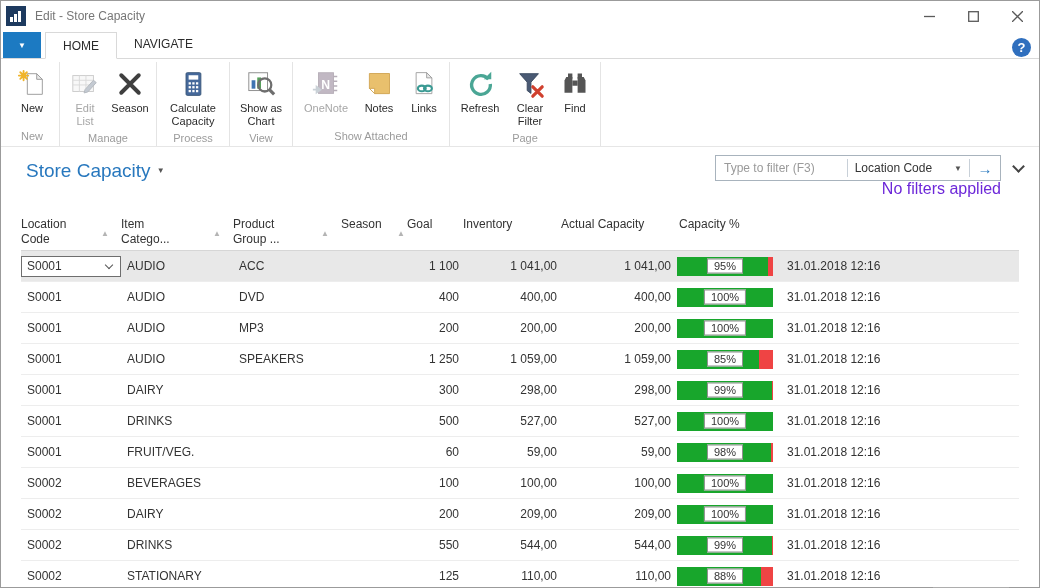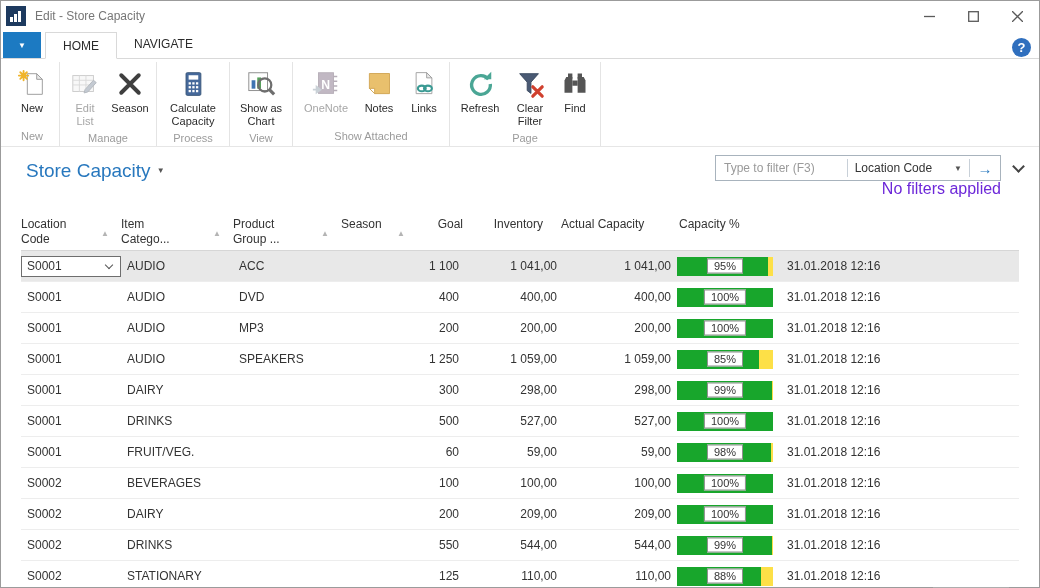--- a/index.html
+++ b/index.html
@@ -55,33 +55,33 @@
 .expand-chev{position:absolute;right:-6px;top:14px;width:12px;height:12px;cursor:pointer}
 .expand-chev::before{content:"";position:absolute;left:1px;top:1px;width:7px;height:7px;border-right:2px solid #444;border-bottom:2px solid #444;transform:rotate(45deg)}
 .filters-status{position:absolute;right:18px;top:33px;font-size:16px;color:#6d28d9}
 
 
 .tgrid{display:grid;grid-template-columns:100px 112px 108px 66px 56px 98px 114px 100px 1fr}
 .thead{height:38px;border-bottom:1px solid #d6d6d6;flex:0 0 auto}
 .th{font-size:12px;color:#333;padding-top:4px;display:flex;align-items:flex-start;line-height:15px;cursor:pointer}
 .th .lbl{max-width:70px}
 .th .sort{color:#b4b4b4;font-size:8px;margin-left:auto;margin-right:12px;align-self:center}
-.th.num{justify-content:flex-end;text-align:right}
+.th.num{justify-content:flex-start;text-align:right}
 .th.cap{padding-left:4px}
 .th.last{padding-left:12px}
 .trow{height:31px;border-bottom:1px solid #ededed;align-items:center;font-size:12px}
 .trow.selected{background:#e8e8e8}
 .cell{padding-left:6px;white-space:nowrap;overflow:hidden}
 .cell.num{text-align:right;padding-right:4px;padding-left:0}
 .cell.last{padding-left:12px}
 .editcell{background:#fff;border:1px solid #6e6e6e;height:21px;display:flex;align-items:center;justify-content:space-between;padding:0 5px 0 5px}
 .chev{width:8px;height:8px;position:relative;margin-right:2px}
 .chev::before{content:"";position:absolute;left:1px;top:0;width:5px;height:5px;border-right:1.5px solid #555;border-bottom:1.5px solid #555;transform:rotate(45deg)}
 .capcell{padding:0}
-.capbar{position:relative;width:96px;height:19px;background:#fde047;margin-left:2px}
+.capbar{position:relative;width:96px;height:19px;background:#ef4444;margin-left:2px}
 .capfill{height:100%;background:#18a62c}
 .caplabel{position:absolute;left:50%;top:50%;transform:translate(-50%,-50%);background:#fff;border:1px solid #8e8e8e;
   font-size:11px;line-height:13px;padding:0 6px;color:#333}
 .capbar.empty{background:#e8e8e8;border:1px solid #c3c3c3}
 .rows{flex:0 0 auto}
 
 
 .footer{flex:1;position:relative}
 .ok-btn{position:absolute;right:10px;bottom:10px;width:76px;height:26px;background:#e1e1e1;border:1px solid #adadad;
   font-size:12px;color:#222;font-family:inherit;cursor:pointer}

